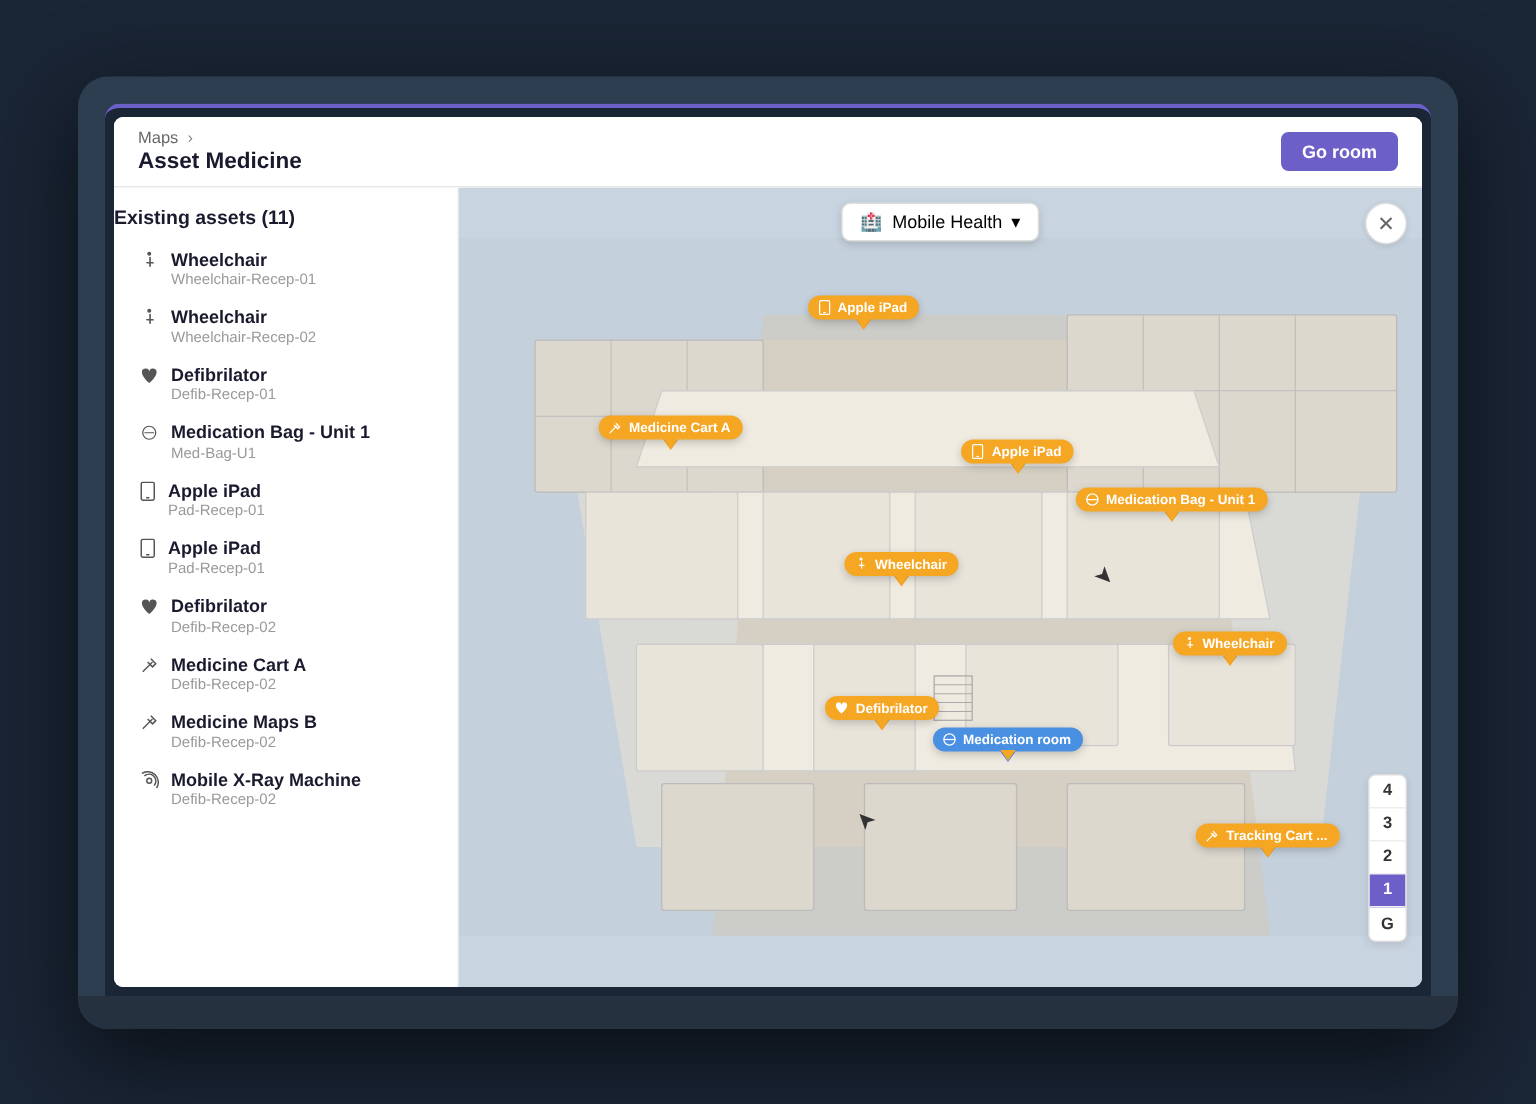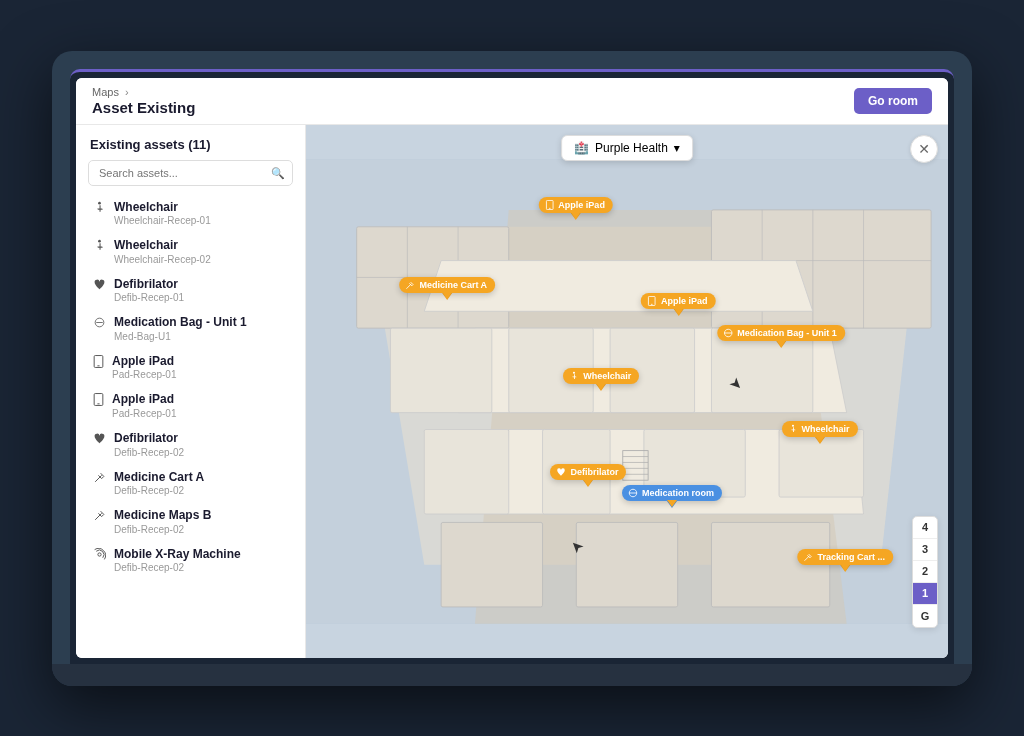--- a/index.html
+++ b/index.html
@@ -94,21 +94,21 @@
       width: 230px;
       flex-shrink: 0;
       border-right: 1px solid #e8e8e8;
       display: flex;
       flex-direction: column;
       overflow: hidden;
       background: #fff;
     }
 
     .sidebar-header {
-      padding: 12px 14px 8px;
+      padding: 12px 0 8px;
       font-size: 13px;
       font-weight: 700;
       color: #1a1a2e;
       flex-shrink: 0;
     }
 
     .search-box {
       margin: 0 12px 8px;
       position: relative;
       flex-shrink: 0;
@@ -295,33 +295,29 @@
 <div class="laptop-outer">
   <div class="laptop-screen-border">
     <div class="laptop-screen">
 
       <div class="top-bar">
         <div>
           <div class="breadcrumb">
             <span>Maps</span>
             &nbsp;›
           </div>
-          <div class="page-title">Asset Existing</div>
+          <div class="page-title">Asset Medicine</div>
         </div>
         <button class="go-back-btn">Go room</button>
       </div>
 
       <div class="main-content">
 
         <div class="sidebar">
           <div class="sidebar-header">Existing assets (11)</div>
-          <div class="search-box">
-            <input type="text" placeholder="Search assets..." style="">
-            <span class="search-icon-wrap">🔍</span>
-          </div>
           <div class="asset-list" id="asset-list-container">
           <div class="asset-item">
     <span class="asset-icon"><svg width="13" height="13" viewBox="0 0 24 24" fill="#555">
                     <circle cx="12" cy="4" r="2.5"></circle>
                     <path d="M10 8h4v6h3l1 2h-4v4h-2v-4H9l-1-2h4V8z"></path>
                   </svg></span>
     <div class="asset-text">
       <div class="asset-name">Wheelchair</div>
       <div class="asset-sub">Wheelchair-Recep-01</div>
     </div>
@@ -467,21 +463,21 @@
             <line x1="375" y1="359" x2="405" y2="359" stroke="#aaa" stroke-width="0.8"></line>
             <line x1="375" y1="366" x2="405" y2="366" stroke="#aaa" stroke-width="0.8"></line>
             <line x1="375" y1="373" x2="405" y2="373" stroke="#aaa" stroke-width="0.8"></line>
 
             <text x="500" y="265" font-size="18" fill="#333" transform="rotate(45 500 265)">➤</text>
             <text x="330" y="460" font-size="18" fill="#333" transform="rotate(225 330 460)">➤</text>
           </svg>
 
           <div class="map-filter">
             <span>🏥</span>
-            <span>Purple Health</span>
+            <span>Mobile Health</span>
             <span>▾</span>
           </div>
 
           <div class="close-btn">
             <span>✕</span>
           </div>
 
           <div id="map-pins-container">
           <div class="asset-pin" style="left: 42%; top: 18%;">
     <div class="pin-bubble" style="background:#f5a623;">

